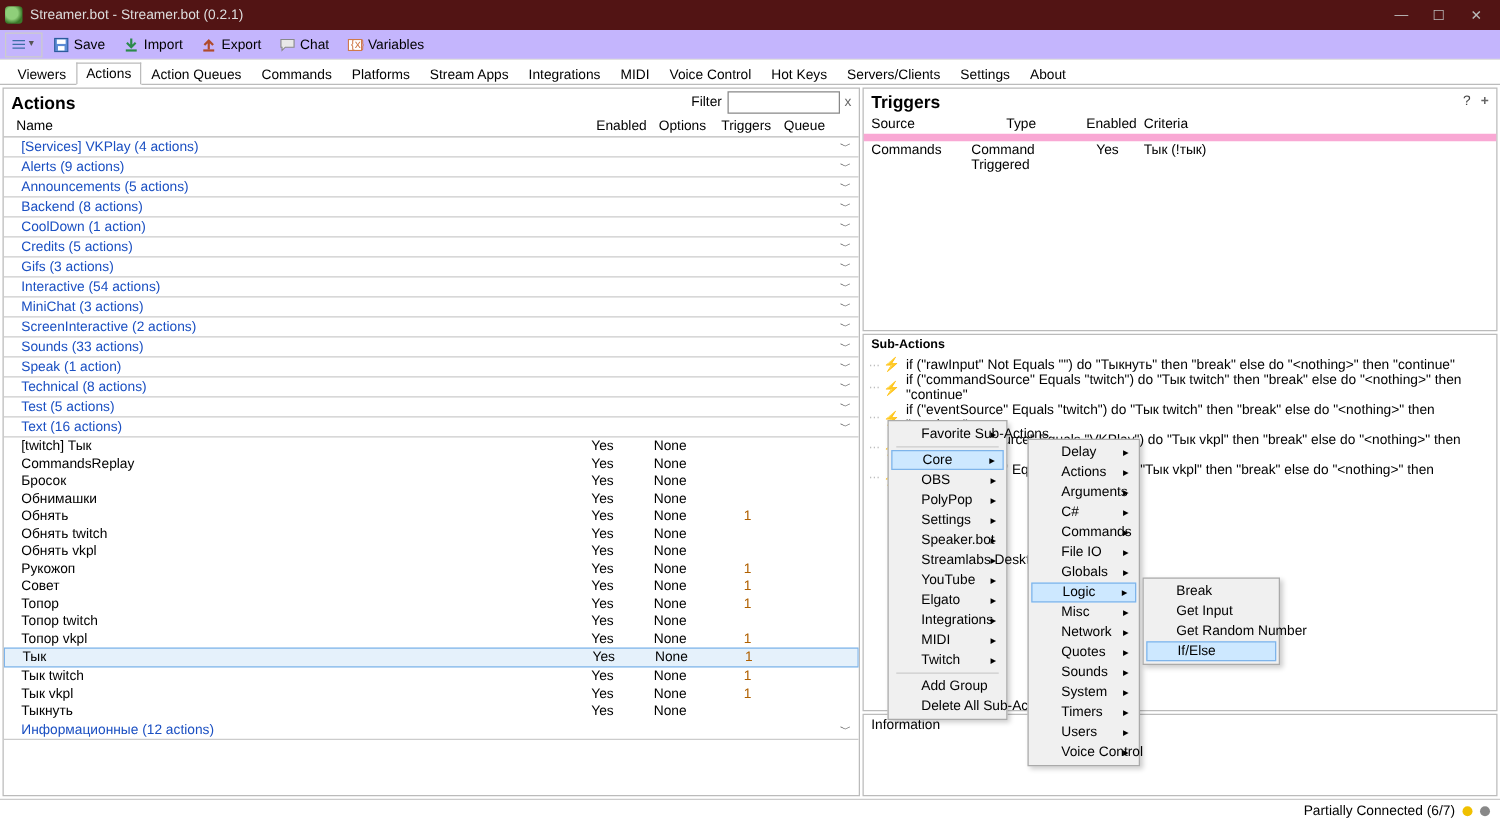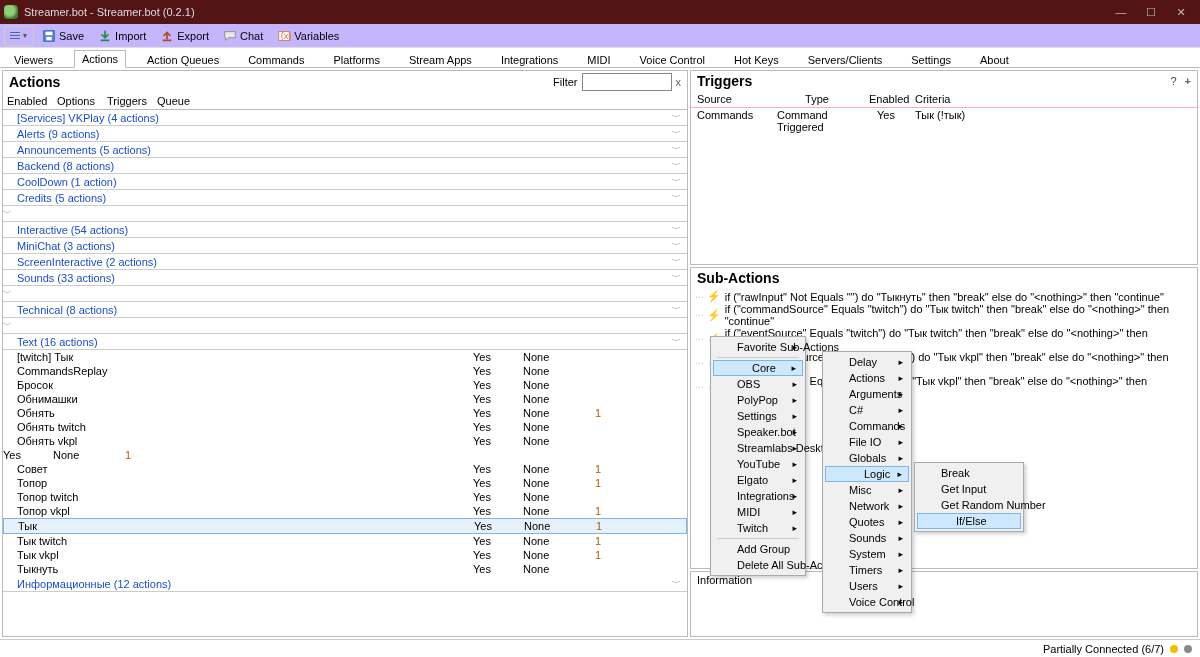--- a/index.html
+++ b/index.html
@@ -8,21 +8,21 @@
 .titlebar .logo { width:14px; height:14px; border-radius:3px; background:radial-gradient(circle at 40% 40%, #8fcf7a 40%, #3a7a2a 70%); margin-right:6px; }
 .titlebar .title { flex:1; font-size:11px; }
 .titlebar .winbtn { width:30px; text-align:center; color:#bbb; font-size:11px; cursor:default; }
 .toolbar { height:24px; background:#c4b5fd; border-bottom:1px solid #e0e0e0; display:flex; align-items:center; padding:0 4px; gap:2px; }
 .toolbar .menudrop { width:30px; height:20px; border:1px solid #ccc; display:flex; align-items:center; justify-content:center; gap:2px; }
 .toolbar .menudrop .bars { display:flex; flex-direction:column; gap:2px; }
 .toolbar .menudrop .bars span { width:10px; height:1px; background:#3b6ea5; }
 .toolbar .menudrop .arr { font-size:7px; color:#555; }
 .tbtn { height:20px; padding:0 6px; display:flex; align-items:center; gap:3px; }
 .tbtn svg { width:14px; height:14px; }
-.tabs { height:20px; display:flex; align-items:flex-end; padding:2px 6px 0 6px; gap:13px; border-bottom:1px solid #bbb; }
+.tabs { height:20px; display:flex; align-items:flex-end; padding:2px 6px 0 6px; gap:0; border-bottom:1px solid #bbb; }
 .tab { padding:2px 7px; border:1px solid transparent; border-bottom:none; position:relative; top:1px; }
 .tab.active { background:#fff; border-color:#bbb; border-bottom:1px solid #fff; }
 .work { display:flex; height:calc(657px - 24px - 24px - 20px - 18px); }
 .left { width:686px; border:1px solid #bbb; margin:2px; display:flex; flex-direction:column; position:relative; }
 .right { flex:1; display:flex; flex-direction:column; margin:2px 2px 2px 0; gap:2px; }
 .panel-head { display:flex; align-items:center; padding:2px 6px; font-weight:bold; font-size:13px; }
 .panel-head .ftxt { font-weight:normal; font-size:11px; margin-left:auto; margin-right:4px; }
 .panel-head input { height:18px; width:90px; border:1px solid #888; }
 .panel-head .xbtn { margin-left:4px; color:#666; font-weight:normal; cursor:default; }
 .panel-head .help { margin-left:auto; color:#444; font-weight:normal; }
@@ -33,35 +33,35 @@
 .grp-row .name { flex:1; padding-left:14px; }
 .grp-row .chev { font-size:9px; color:#555; padding-right:6px; }
 .act-row { display:flex; align-items:center; padding:1px 0; }
 .act-row.sel { background:#e5f1fb; border:1px solid #7eb4ea; }
 .cell-name { width:470px; padding-left:14px; }
 .cell-en { width:50px; text-align:left; }
 .cell-opt { width:50px; }
 .cell-trg { width:50px; text-align:center; color:#b06000; }
 .cell-q { width:50px; }
 .trig-panel { border:1px solid #bbb; height:195px; display:flex; flex-direction:column; }
-.trig-cols { display:flex; border-bottom:1px solid #f9a8d4; padding:2px 0;align-items:center; }
+.trig-cols { display:flex; border-bottom:6px solid #f9a8d4; padding:2px 0;align-items:center; }
 .trig-cols div { padding:0 6px; }
 .trig-row { display:flex; padding:1px 0; }
 .trig-row div { padding:0 6px; }
 .sub-panel { border:1px solid #bbb; flex:1; display:flex; flex-direction:column; position:relative; }
 .sub-list { padding:2px 4px; }
 .sub-item { display:flex; align-items:center; gap:4px; padding:0; font-size:11px; }
 .sub-item .dots { color:#bbb; font-size:9px; letter-spacing:-1px; }
 .sub-item .sh { color:#c09020; font-weight:bold; }
 .info-panel { border:1px solid #bbb; height:66px; padding:2px 6px; }
 .status { height:18px; border-top:1px solid #ccc; display:flex; align-items:center; justify-content:flex-end; padding:0 8px; gap:6px; font-size:11px; }
 .dot { width:8px; height:8px; border-radius:50%; }
 .ctx { position:absolute; background:#f0f0f0; border:1px solid #aaa; box-shadow:2px 2px 4px rgba(0,0,0,0.2); padding:2px; z-index:10; }
 .ctx .mi { display:flex; align-items:center; padding:2px 20px 2px 24px; position:relative; white-space:nowrap; }
-.ctx .mi.sel { background:#cde8ff; border:1px solid #7eb4ea; padding:1px 19px 1px 38px; }
+.ctx .mi.sel { background:#cde8ff; border:1px solid #7eb4ea; padding:1px 19px 1px 24px; }
 .ctx .mi .arr { position:absolute; right:6px; font-size:9px; }
 .ctx hr { border:none; border-top:1px solid #ccc; margin:2px 4px; }
 #ctx1 { left:10px; top:70px; width:96px; }
 #ctx2 { left:122px; top:85px; width:90px; }
 #ctx3 { left:214px; top:196px; width:110px; }
 .ctx-wrap { position:absolute; left:700px; top:266px; }
 </style>
 </head>
 <body>
 
@@ -137,20 +137,21 @@
 
 <div class="work">
   <div class="left">
     <div class="panel-head">
       <span style="font-size:14px">Actions</span>
       <span class="ftxt">Filter</span>
       <input type="text" style="">
       <span class="xbtn">x</span>
     </div>
     <div class="colhead">
+      <div style="width:470px;padding-left:10px">Name</div>
       <div style="width:50px">Enabled</div>
       <div style="width:50px">Options</div>
       <div style="width:50px">Triggers</div>
       <div style="width:50px">Queue</div>
     </div>
     <div class="actions-body" id="actions-body">
         <div class="grp-row">
           <div class="name">[Services] VKPlay (4 actions)</div>
           <div class="chev">﹀</div>
         </div>
@@ -168,46 +169,49 @@
         </div>
         <div class="grp-row">
           <div class="name">CoolDown (1 action)</div>
           <div class="chev">﹀</div>
         </div>
         <div class="grp-row">
           <div class="name">Credits (5 actions)</div>
           <div class="chev">﹀</div>
         </div>
         <div class="grp-row">
+          <div class="name">Gifs (3 actions)</div>
           <div class="chev">﹀</div>
         </div>
         <div class="grp-row">
           <div class="name">Interactive (54 actions)</div>
           <div class="chev">﹀</div>
         </div>
         <div class="grp-row">
           <div class="name">MiniChat (3 actions)</div>
           <div class="chev">﹀</div>
         </div>
         <div class="grp-row">
           <div class="name">ScreenInteractive (2 actions)</div>
           <div class="chev">﹀</div>
         </div>
         <div class="grp-row">
           <div class="name">Sounds (33 actions)</div>
           <div class="chev">﹀</div>
         </div>
         <div class="grp-row">
+          <div class="name">Speak (1 action)</div>
           <div class="chev">﹀</div>
         </div>
         <div class="grp-row">
           <div class="name">Technical (8 actions)</div>
           <div class="chev">﹀</div>
         </div>
         <div class="grp-row">
+          <div class="name">Test (5 actions)</div>
           <div class="chev">﹀</div>
         </div>
         <div class="grp-row">
           <div class="name">Text (16 actions)</div>
           <div class="chev">﹀</div>
         </div>
         <div class="act-row">
           <div class="cell-name">[twitch] Тык</div>
           <div class="cell-en">Yes</div>
           <div class="cell-opt">None</div>
@@ -250,20 +254,21 @@
           <div class="cell-q"></div>
         </div>
         <div class="act-row">
           <div class="cell-name">Обнять vkpl</div>
           <div class="cell-en">Yes</div>
           <div class="cell-opt">None</div>
           <div class="cell-trg"></div>
           <div class="cell-q"></div>
         </div>
         <div class="act-row">
+          <div class="cell-name">Рукожоп</div>
           <div class="cell-en">Yes</div>
           <div class="cell-opt">None</div>
           <div class="cell-trg">1</div>
           <div class="cell-q"></div>
         </div>
         <div class="act-row">
           <div class="cell-name">Совет</div>
           <div class="cell-en">Yes</div>
           <div class="cell-opt">None</div>
           <div class="cell-trg">1</div>
@@ -341,21 +346,21 @@
       <div class="trig-row">
         <div style="width:80px">Commands</div>
         <div style="width:92px">Command Triggered</div>
         <div style="width:46px;text-align:center">Yes</div>
         <div>Тык (!тык)</div>
       </div>
     </div>
 
     <div class="sub-panel">
       <div class="panel-head">
-        <span style="font-size:14px">Sub-Actions</span>
+        <span style="font-size:10px">Sub-Actions</span>
       </div>
       <div class="sub-list" id="sub-list">
           <div class="sub-item">
             <span class="dots">⋯</span>
             <span class="sh">⚡</span>
             <span>if ("rawInput" Not Equals "") do "Тыкнуть" then "break" else do "&lt;nothing&gt;" then "continue"</span>
           </div>
           <div class="sub-item">
             <span class="dots">⋯</span>
             <span class="sh">⚡</span>

